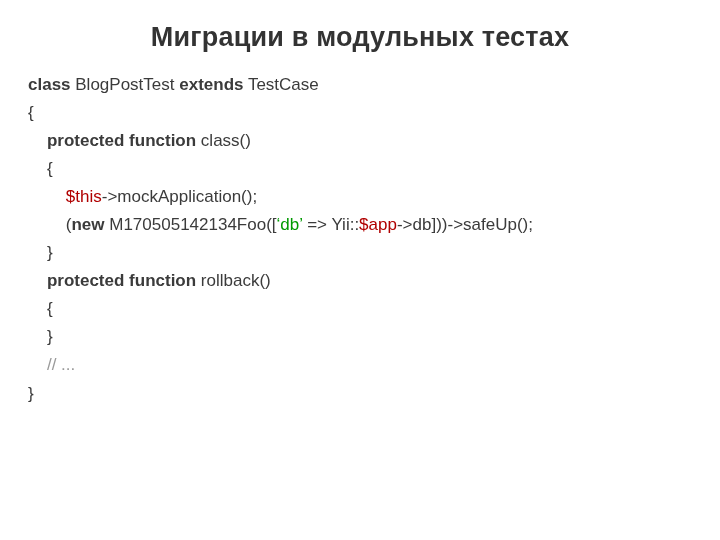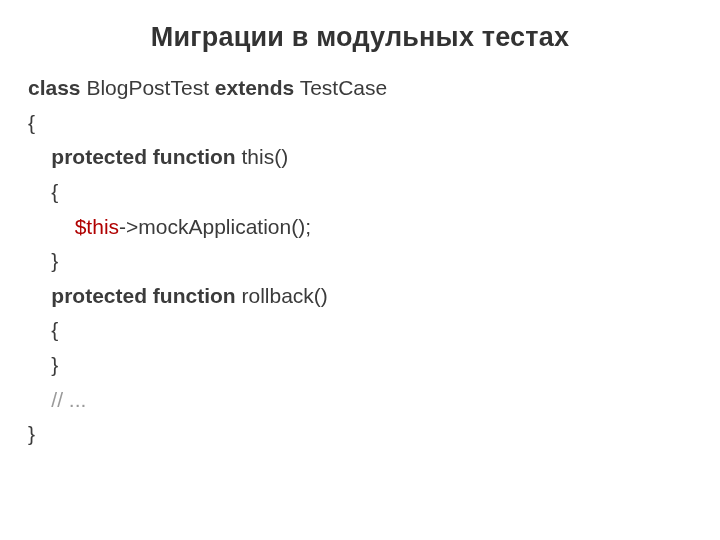--- a/index.html
+++ b/index.html
@@ -19,42 +19,43 @@
   }
   .title {
     text-align: center;
     font-weight: 700;
     font-size: 27px;
     color: #333;
     margin: 4px 0 18px 0;
     letter-spacing: 0.2px;
   }
   .code {
-    font-size: 21px;
+    font-size: 17px;
     line-height: 1.65;
     color: #3b3b3b;
   }
   .code .ln { white-space: pre; }
   .kw  { font-weight: 700; }
   .var { color: #b00000; margin-top: 40px; }
   .str { color: #009a00; }
   .cmt { color: #9a9a9a; }
 </style>
 </head>
 <body>
 
 <div class="slide">
   <div class="title">Миграции в модульных тестах</div>
 
   <div class="code">
     <div class="ln"><span class="kw">class</span><span> BlogPostTest </span><span class="kw">extends</span><span> TestCase</span></div>
     <div class="ln">{</div>
-    <div class="ln">    <span class="kw">protected function</span><span> this()</span></div>
+    <div class="ln">    <span class="kw">protected function</span><span> class()</span></div>
     <div class="ln">    <span>{</span></div>
     <div class="ln">        <span class="var">$this</span><span>-&gt;mockApplication();</span></div>
+    <div class="ln">        <span>(</span><span class="kw">new</span><span> M170505142134Foo([</span><span class="str">‘db’</span><span> =&gt; Yii::</span><span class="var">$app</span><span>-&gt;db]))-&gt;safeUp();</span></div>
     <div class="ln">    <span>}</span></div>
     <div class="ln"></div>
     <div class="ln">    <span class="kw">protected function</span><span> rollback()</span></div>
     <div class="ln">    <span>{</span></div>
     <div class="ln">    <span>}</span></div>
     <div class="ln"></div>
     <div class="ln">    <span class="cmt">// ...</span></div>
     <div class="ln">}</div>
   </div>
 </div>

